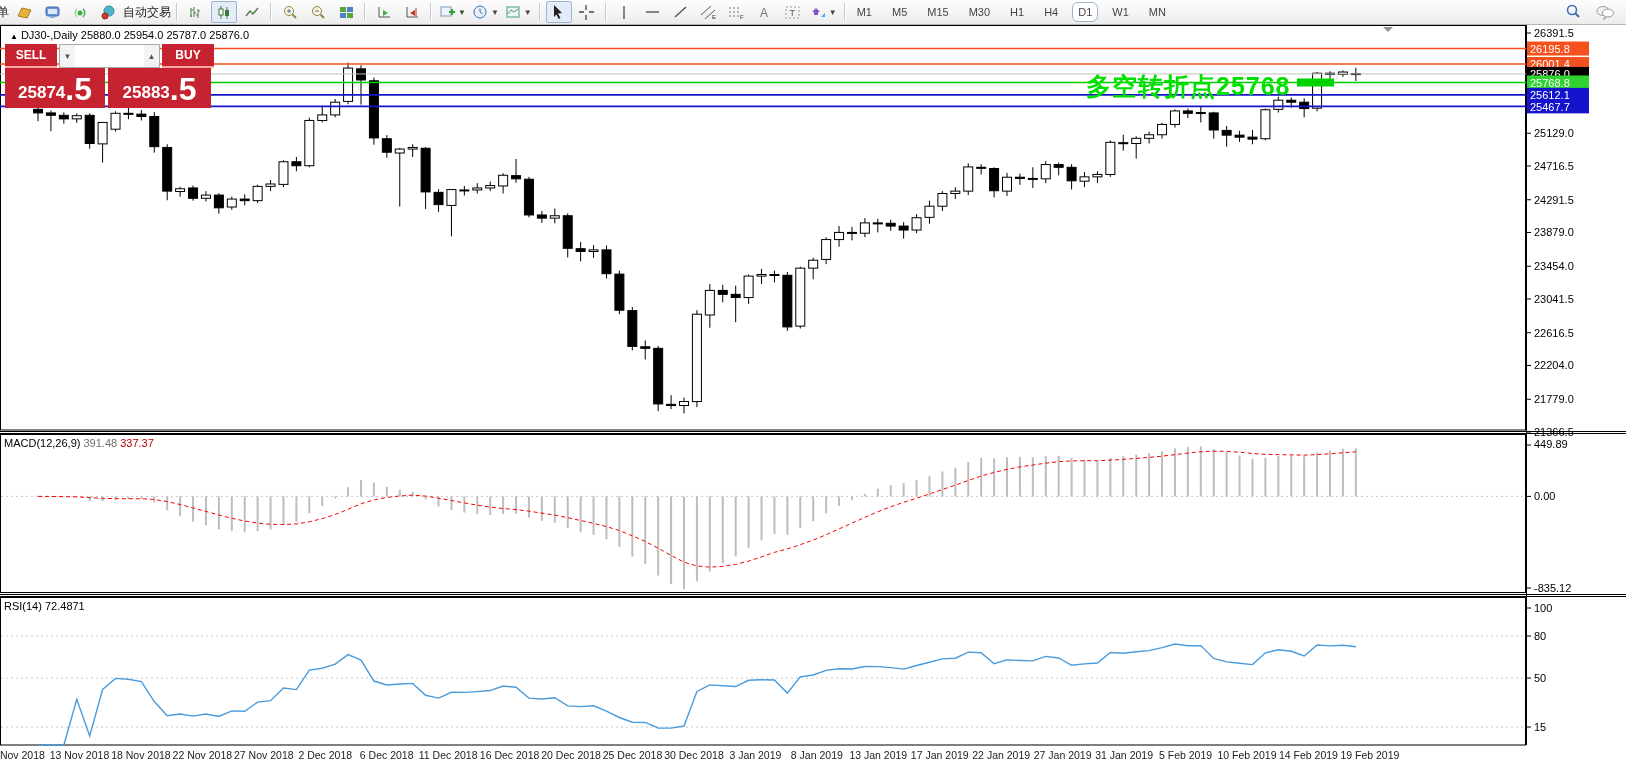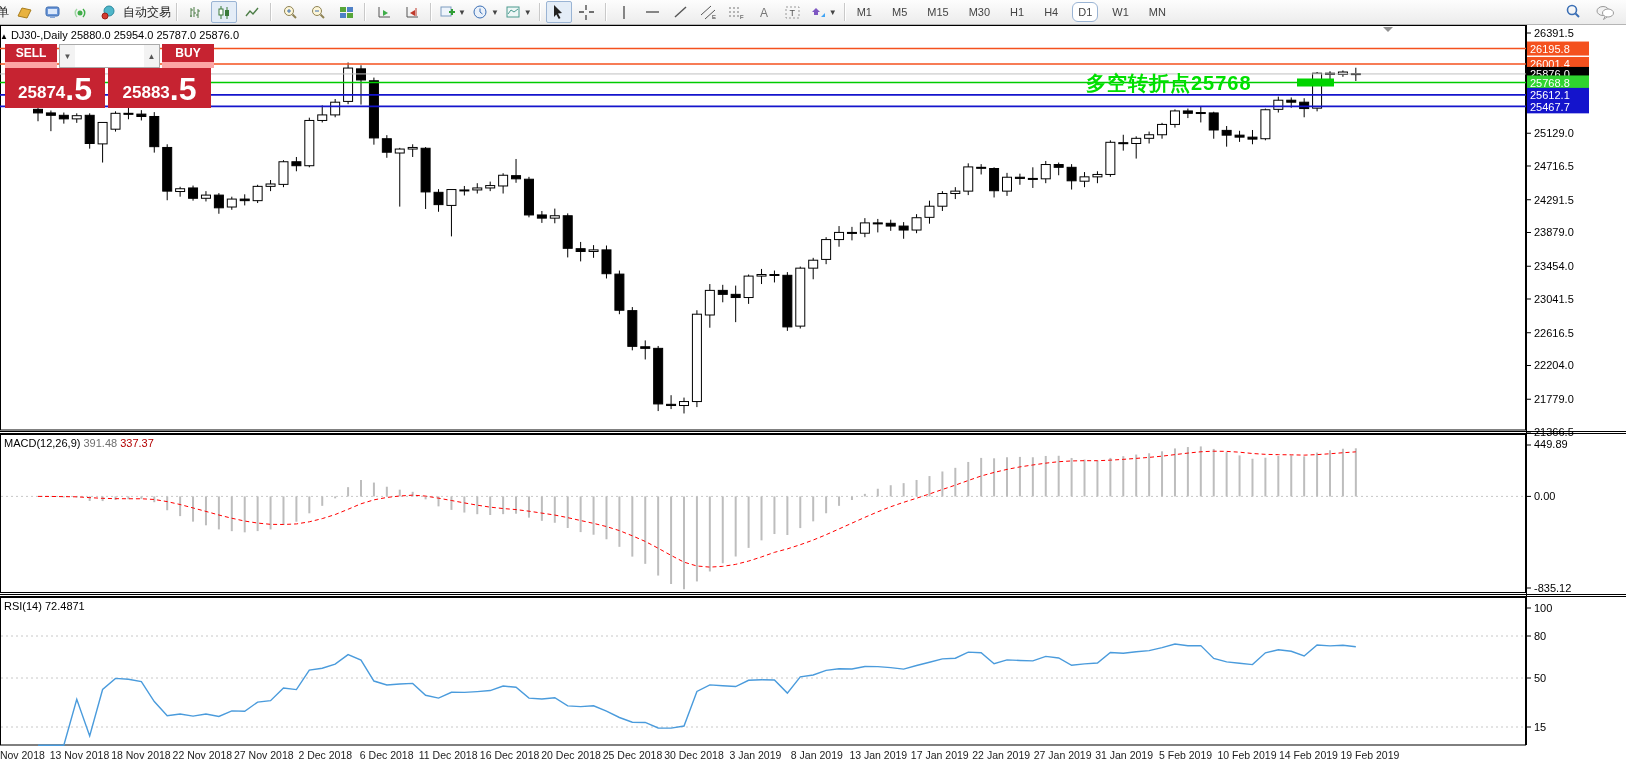--- a/index.html
+++ b/index.html
@@ -11,31 +11,31 @@
   .tbtn{height:20px;min-width:22px;display:flex;align-items:center;justify-content:center;
     border:1px solid transparent;border-radius:2px;padding:0 1px;}
   .tbtn.pressed{background:#e4edf7;border-color:#9ab4d4;}
   .sep{width:1px;height:18px;background:#c9c9c9;border-right:1px solid #fff;margin:0 3px;}
   .caret{font-size:8px;color:#444;margin-left:1px;}
   .tfbtn{height:18px;padding:0 5px;display:flex;align-items:center;color:#444;border:1px solid transparent;}
   .tfbtn.active{background:#fff;border:1px solid #9ab4d4;border-radius:6px;}
   .cjk{font-size:12px;color:#222;}
   #tb-right{margin-left:auto;display:flex;align-items:center;gap:6px;padding-right:8px;}
   
-  #chart-title{position:absolute;top:29px;left:0;font-size:11px;color:#000;z-index:5;}
+  #chart-title{position:absolute;top:29px;left:10px;font-size:11px;color:#000;z-index:5;}
   #chart-title .tri{font-size:8px;margin-right:3px;}
-  #annotation{position:absolute;top:70px;left:1086px;font-size:20px;font-weight:bold;
+  #annotation{position:absolute;top:70px;left:1086px;font-size:25px;font-weight:bold;
     color:#00e000;z-index:6;letter-spacing:1px;}
   #macd-label{position:absolute;top:437px;left:4px;font-size:11px;color:#000;z-index:5;}
   #rsi-label{position:absolute;top:600px;left:4px;font-size:11px;color:#000;z-index:5;}
   
   #trade-panel{position:absolute;top:44px;left:5px;width:206px;z-index:7;}
   #tp-top{display:flex;height:24px;gap:2px;}
   .tp-btn{background:#c62331;color:#fff;font-size:12px;font-weight:bold;flex:0 0 52px;
-    display:flex;align-items:center;justify-content:center;border-bottom:6px solid #fca5a5;}
+    display:flex;align-items:center;justify-content:center;border-bottom:2px solid #fca5a5;}
   #tp-spin{flex:1;display:flex;background:#fff;border:1px solid #aaa;}
   .spin-btn{width:15px;background:#f3f3f3;color:#555;font-size:8px;display:flex;align-items:center;justify-content:center;border:0;}
   #lot-input{width:64px;border:0;outline:0;font-size:13px;text-align:right;padding-right:3px;font-family:"Liberation Sans",sans-serif;margin-top:32px;}
   #tp-bottom{display:flex;gap:3px;margin-top:0px;}
   .tp-price{background:#c62331;color:#ffffff;height:38px;display:flex;align-items:flex-end;justify-content:center;padding-bottom:2px;}
   #tp-sell-price{width:100px;}
   #tp-buy-price{width:103px;}
   .p-main{font-size:17px;font-weight:bold;line-height:26px;}
   .p-frac{font-size:32px;font-weight:bold;line-height:34px;}
   

